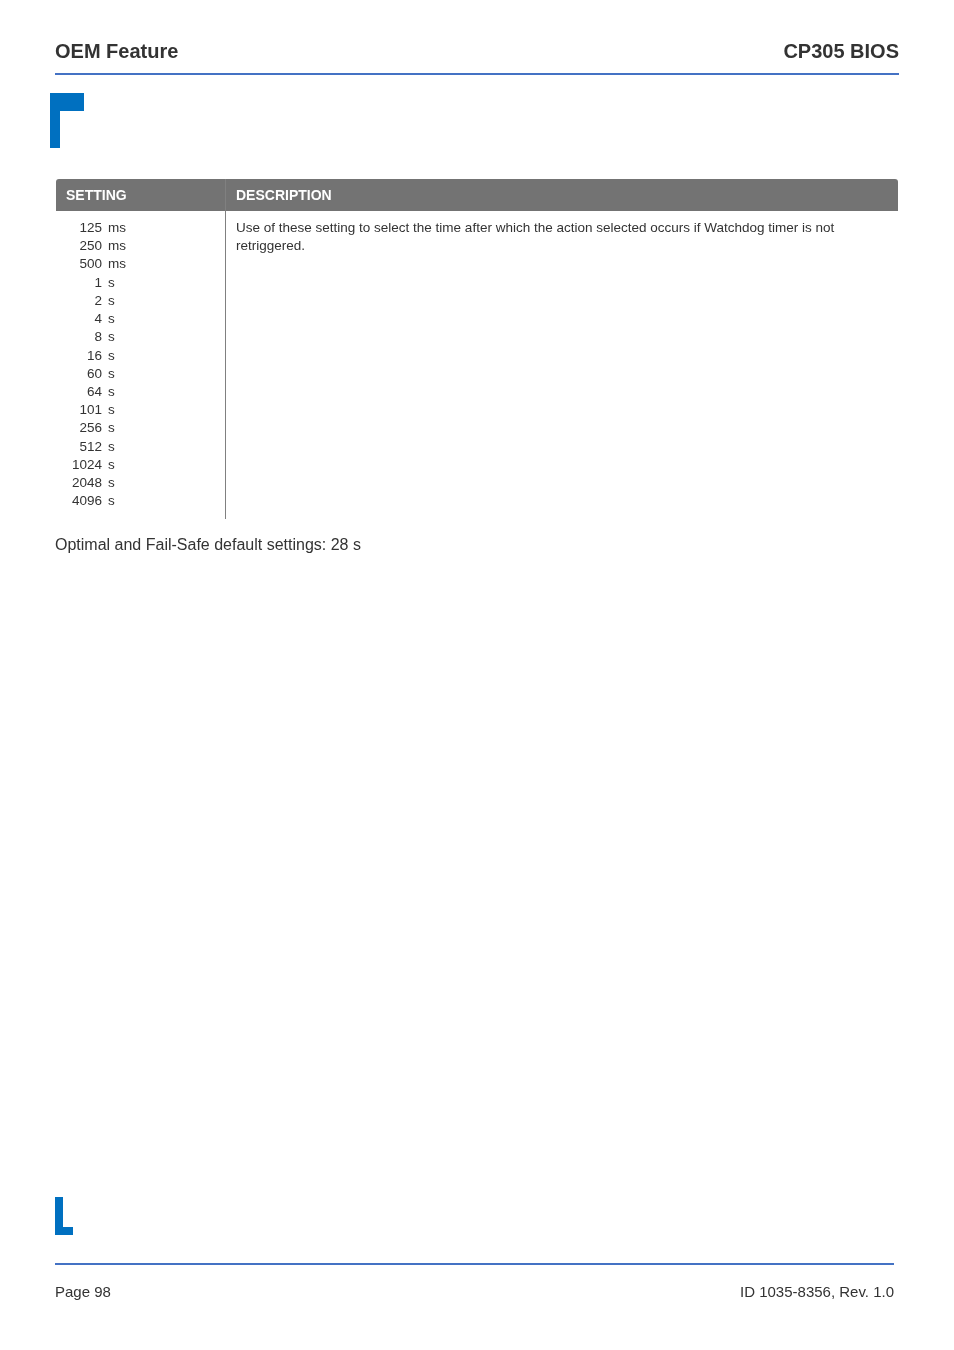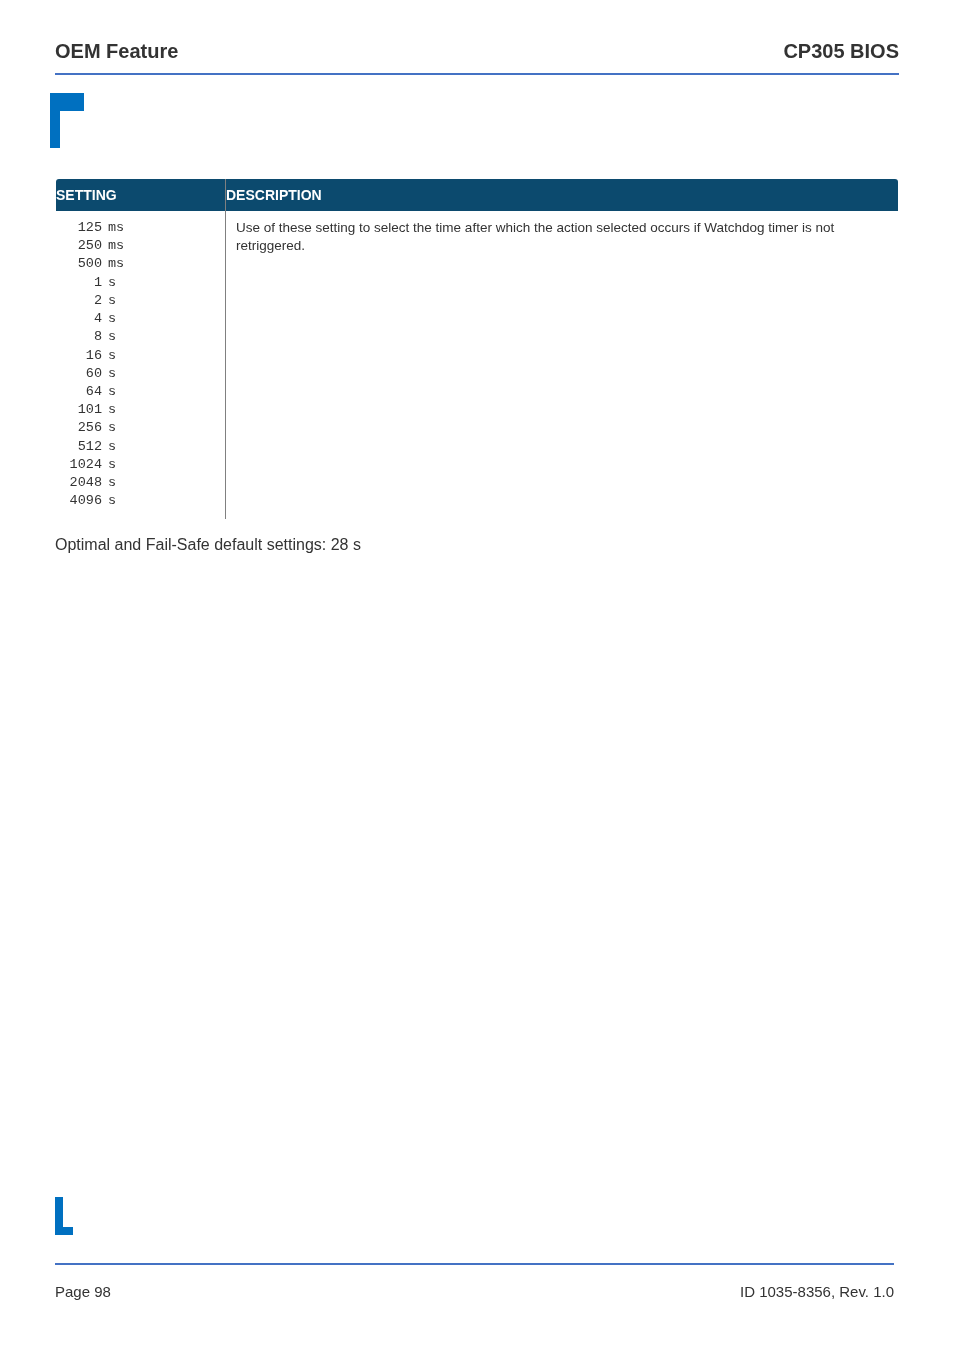--- a/index.html
+++ b/index.html
@@ -56,24 +56,24 @@
   }
   table.settings-table {
     width: 100%;
     border-collapse: collapse;
     border: 1px solid #808080;
     border-radius: 4px;
     overflow: hidden;
     margin-bottom: 16px;
   }
   table.settings-table th {
-    background: #0c4a6e;
+    background: #737373;
     color: #ffffff;
     text-align: left;
-    padding: 8px 0;
+    padding: 8px 10px;
     font-size: 14px;
     font-weight: bold;
     border-right: 1px solid #808080;
   }
   table.settings-table th:last-child {
     border-right: none;
   }
   table.settings-table td {
     vertical-align: top;
     padding: 8px 10px;
@@ -87,21 +87,20 @@
   }
   .settings-col {
     width: 170px;
   }
   .setting-values {
     font-family: Arial, Helvetica, sans-serif;
   }
   .setting-row {
     display: flex;
     line-height: 1.35;
-    font-family: Liberation Mono, monospace;
   }
   .setting-num {
     width: 42px;
     text-align: right;
     padding-right: 6px;
   }
   .setting-unit {
     text-align: center;
   }
   .defaults-text {

